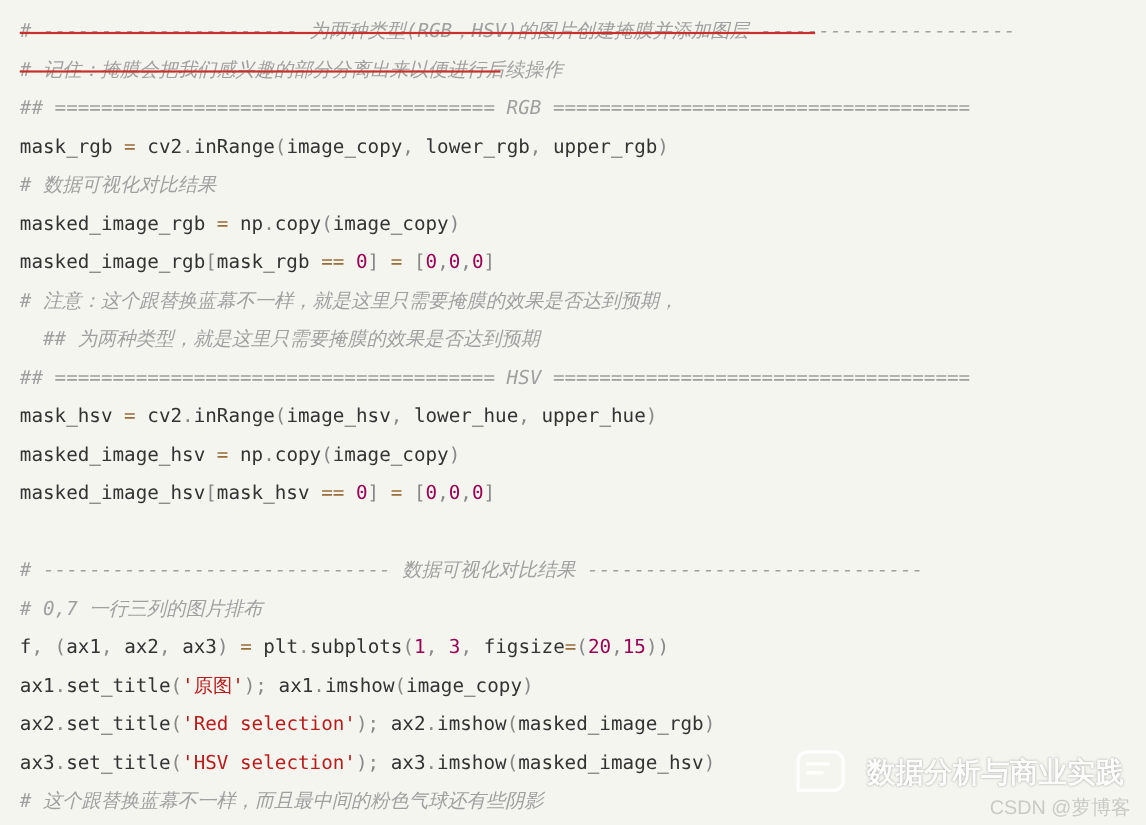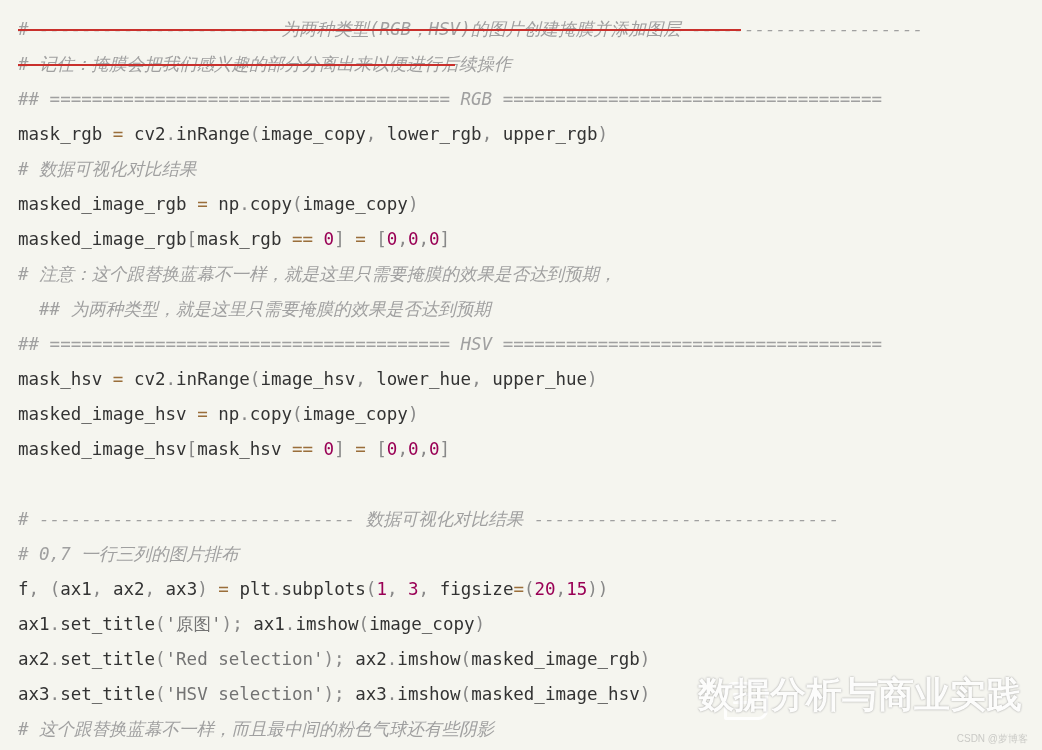--- a/index.html
+++ b/index.html
@@ -16,45 +16,45 @@
     padding: 12px 18px;
     font-family: "Consolas", "Menlo", monospace;
     font-size: 17.5px;
     line-height: 35px;
     white-space: pre;
     color: #333;
   } 
   .ci { color: #a0a0a0; font-style: italic; } 
   .op { color: #9a6e3a; } 
   .n  { color: #990055; } 
-  .s  { color: #737373; } 
+  .s  { color: #b91c1c; } 
   .p  { color: #888888; } 
   .dot{ color: #888888; } 
   .id { color: #333333; }
   .u1 { position:absolute; left:18px; top:29px; width:723px; height:0; border-top:2.5px solid #c9302c;}
   .u2 { position:absolute; left:18px; top:64px; width:437px; height:0; border-top:2.5px solid #c9302c;}
   .watermark1 {
     position:absolute; right:20px; bottom:30px;
-    color:#fdfdfd; font-family:"Microsoft YaHei",sans-serif; font-size:36px;
+    color:#fdfdfd; font-family:"Microsoft YaHei",sans-serif; font-size:26px;
     font-weight:600; text-shadow:0 0 2px #888;
     opacity:0.9;
   }
   .bubble {
     position:absolute; right:274px; bottom:30px; width:38px; height:32px;
     border:3px solid #fff; border-radius:10px 10px 10px 2px;
     opacity:0.9;
   }
   .bubble::before, .bubble::after {
     content:""; position:absolute; background:#fff; border-radius:2px;
   }
   .bubble::before { left:6px; top:8px; width:22px; height:3px; }
   .bubble::after  { left:6px; top:16px; width:16px; height:3px; }
   .watermark2 {
     position:absolute; right:14px; bottom:4px;
-    color:rgba(120,120,120,0.35); font-family:sans-serif; font-size:10px;
+    color:rgba(120,120,120,0.35); font-family:sans-serif; font-size:18px;
     font-weight:500;
   }
 </style>
 </head>
 <body>
 
 <div class="u1"></div>
 <div class="u2"></div>
 
 <pre><span class="ci"># ---------------------- 为两种类型(RGB，HSV)的图片创建掩膜并添加图层 ----------------------</span>

